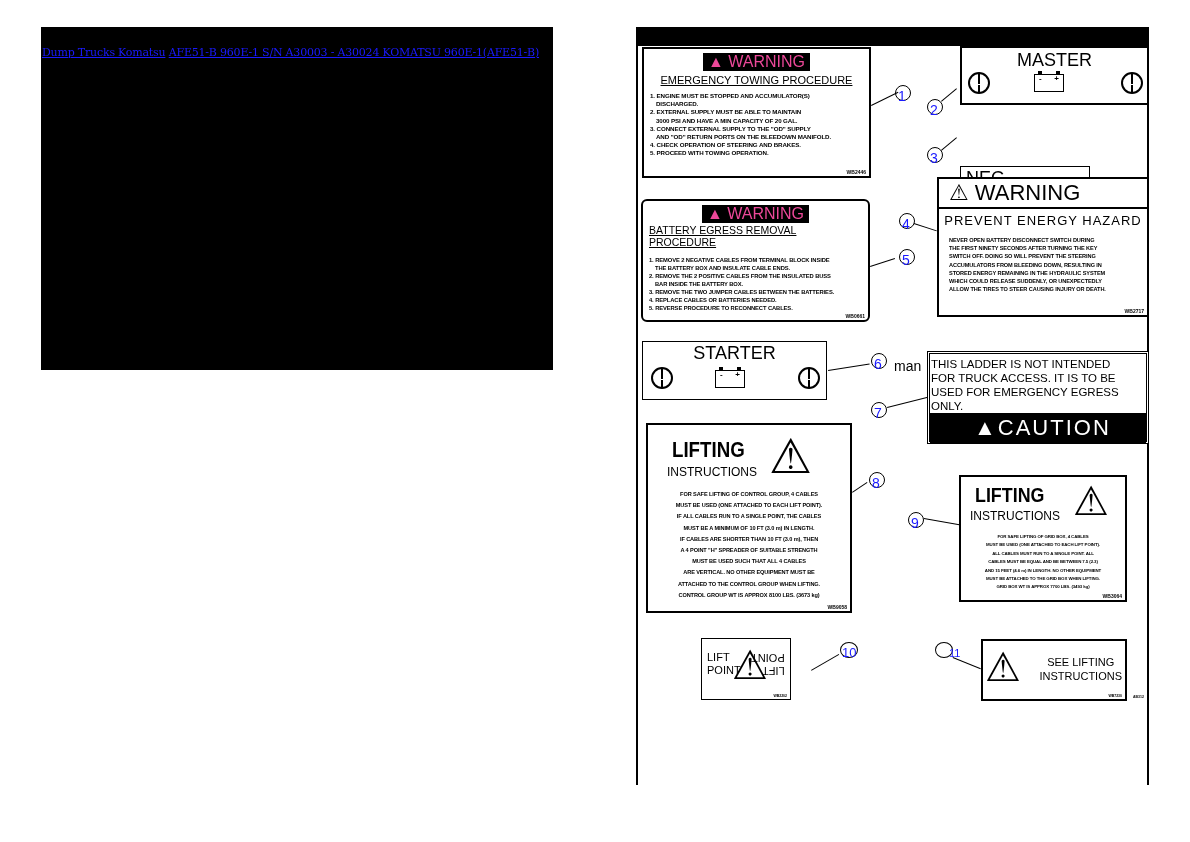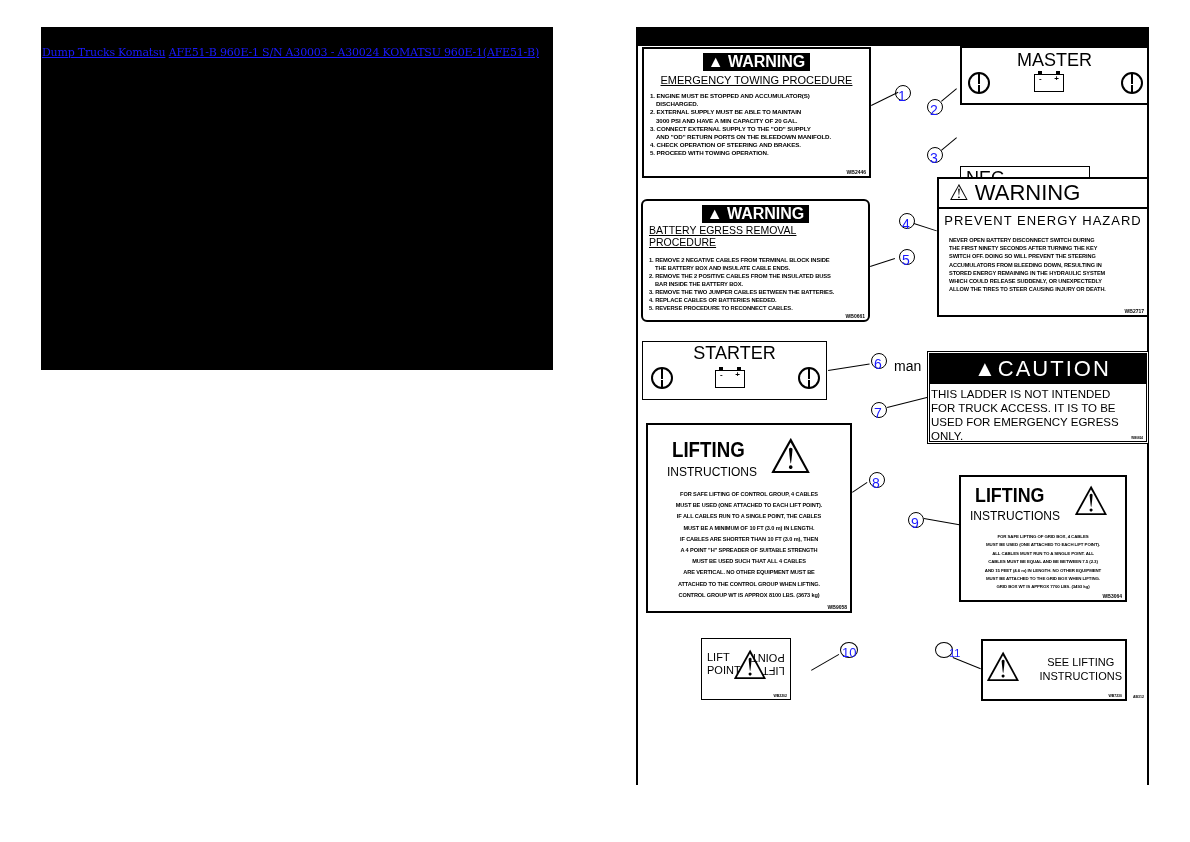--- a/index.html
+++ b/index.html
@@ -9,21 +9,21 @@
   .left-panel { position:absolute; left:41px; top:27px; width:512px; height:343px; background:#000; }
   .breadcrumb { position:absolute; left:1px; top:19px; font-family:"DejaVu Serif", serif; font-size:11px; white-space:nowrap; letter-spacing:-0.2px; }
   .breadcrumb a { color:#1a1aff; text-decoration:underline; }
 
   
   .figure { position:absolute; left:636px; top:27px; width:513px; height:758px; border-left:2px solid #000; border-right:2px solid #000; box-sizing:border-box; background:#fff; }
   .fig-header { position:absolute; left:-2px; top:0; width:513px; height:19px; background:#000; }
 
   .label { position:absolute; border:2px solid #000; background:#fff; box-sizing:border-box; color:#000; }
   .rounded { border-radius:6px; }
-  .warn-bar { display:inline-block; background:#000; color:#ffffff; font-weight:bold; padding:0 5px; }
+  .warn-bar { display:inline-block; background:#000; color:#ec4899; font-weight:normal; padding:0 5px; }
   .tri { display:inline-block; }
   .small-code { position:absolute; right:3px; bottom:1px; font-size:5px; font-weight:bold; }
   .body-text { font-size:6.2px; line-height:8.2px; font-weight:bold; letter-spacing:-0.1px; }
   .center { text-align:center; }
 
   .callout { position:absolute; width:16px; height:16px; border:1px solid #000; border-radius:50%; box-sizing:border-box; }
   .callout span { position:absolute; left:2px; top:3px; color:#1a1aff; font-size:14px; line-height:14px; font-family:"Liberation Sans", sans-serif; }
   .leader { position:absolute; height:1px; background:#000; transform-origin:0 0; }
 
   .plug { display:inline-block; width:22px; height:22px; border:2px solid #000; border-radius:50%; box-sizing:border-box; position:relative; }
@@ -113,26 +113,26 @@
     <span class="plug" style="position:absolute;left:8px;top:25px;"></span>
     <span class="battery" style="position:absolute;left:72px;top:28px;">
         <span class="pm" style="left:4px">-</span>
         <span class="pm" style="right:4px">+</span>
       </span>
     <span class="plug" style="position:absolute;right:6px;top:25px;"></span>
   </div>
   <div style="position:absolute;left:256px;top:331px;font-size:14px;">man</div>
 
   <div class="label" style="left:289px;top:324px;width:222px;height:93px;border:3px double #000;">
-    <div style="background:#000;color:#fff;font-size:22px;line-height:30px;padding-left:44px;letter-spacing:2px;"><span>▲</span><span>CAUTION</span></div>
     <div style="font-size:11.5px;line-height:14px;padding:3px 0 0 1px;">
       <div>THIS LADDER IS NOT INTENDED</div>
       <div>FOR TRUCK ACCESS.  IT IS TO BE</div>
       <div>USED FOR EMERGENCY EGRESS ONLY.</div>
     </div>
+    <div style="background:#000;color:#fff;font-size:22px;line-height:30px;padding-left:44px;letter-spacing:2px;"><span>▲</span><span>CAUTION</span></div>
     <div class="small-code" style="font-size:3px">WB0824</div>
   </div>
 
   <div class="label" style="left:8px;top:396px;width:206px;height:190px;">
     <div style="position:absolute;left:24px;top:12px;font-size:22px;font-weight:bold;transform:scaleX(0.85);transform-origin:0 0;">LIFTING</div>
     <div style="position:absolute;left:19px;top:40px;font-size:12px;">INSTRUCTIONS</div>
     <div style="position:absolute;left:121px;top:8px;font-size:48px;line-height:48px;">⚠</div>
     <div class="body-text center" style="position:absolute;left:0;right:0;top:64px;font-size:5.6px;line-height:11.2px;">
       <div>FOR SAFE LIFTING OF CONTROL GROUP, 4 CABLES</div>
       <div>MUST BE USED (ONE ATTACHED TO EACH LIFT POINT).</div>

